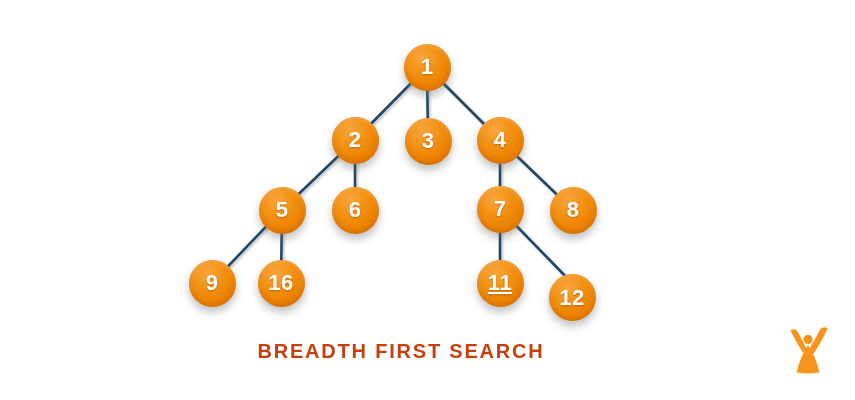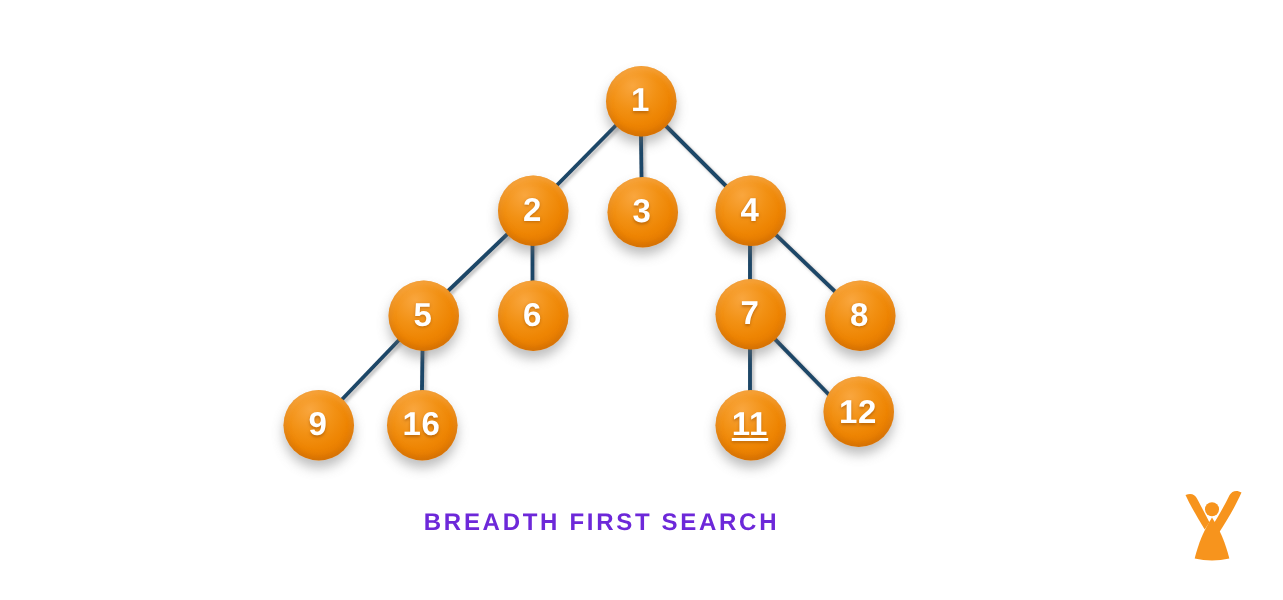--- a/index.html
+++ b/index.html
@@ -40,24 +40,24 @@
                 inset 0 -2px 4px rgba(190,95,0,0.55),
                 inset 0 2px 4px rgba(255,190,110,0.55);
     text-shadow: 0 1px 2px rgba(150,75,0,0.55);
   }
   #caption {
     position: absolute;
     left: 401px;
     top: 340px;
     transform: translateX(-50%);
     z-index: 3;
-    color: #6d28d9;
+    color: #c2410c;
     font-family: "Liberation Sans", sans-serif;
     font-weight: bold;
-    font-size: 16px;
+    font-size: 20px;
     letter-spacing: 1.8px;
     white-space: nowrap;
   }
   #logo {
     position: absolute;
     left: 787px;
     top: 325px;
     width: 42px;
     height: 49px;
     z-index: 3;
@@ -94,21 +94,21 @@
       <div class="node" style="left: 331.5px; top: 116.5px;">2</div>
       <div class="node" style="left: 404.5px; top: 117.5px;">3</div>
       <div class="node" style="left: 476.5px; top: 116.5px;">4</div>
       <div class="node" style="left: 258.5px; top: 186.5px;">5</div>
       <div class="node" style="left: 331.5px; top: 186.5px;">6</div>
       <div class="node" style="left: 476.5px; top: 185.5px;">7</div>
       <div class="node" style="left: 549.5px; top: 186.5px;">8</div>
       <div class="node" style="left: 188.5px; top: 259.5px;">9</div>
       <div class="node" style="left: 257.5px; top: 259.5px;">16</div>
       <div class="node" style="left: 476.5px; top: 259.5px; text-decoration: underline;">11</div>
-      <div class="node" style="left: 548.5px; top: 251px;">12</div>
+      <div class="node" style="left: 548.5px; top: 274px;">12</div>
     </div>
 
   <div id="caption">BREADTH FIRST SEARCH</div>
 
   <svg id="logo" viewBox="0 0 44 50">
     <g>
       <circle cx="22" cy="14.5" r="4.9" fill="#f7941d"></circle>
       <path d="M3.5 4.5 C7.6 3.0 9.9 4.1 11.7 7.3 L20.2 23.6 L16.9 28.6 C12.0 20.6 7.0 12.2 3.5 4.5 Z" fill="#f7941d"></path>
       <path d="M34.3 4.6 C35.9 1.7 39.4 0.7 42.6 2.9 C38.5 12.2 32.4 22.6 26.4 31.6 L22.7 25.4 C26.9 18.4 31.0 11.5 34.3 4.6 Z" fill="#f7941d"></path>
       <path d="M22 20.3 C27.6 28.8 31.6 38.8 34.1 48.9 C26.1 50.7 17.9 50.7 9.9 48.9 C12.4 38.8 16.4 28.8 22 20.3 Z" fill="#f7941d"></path>

